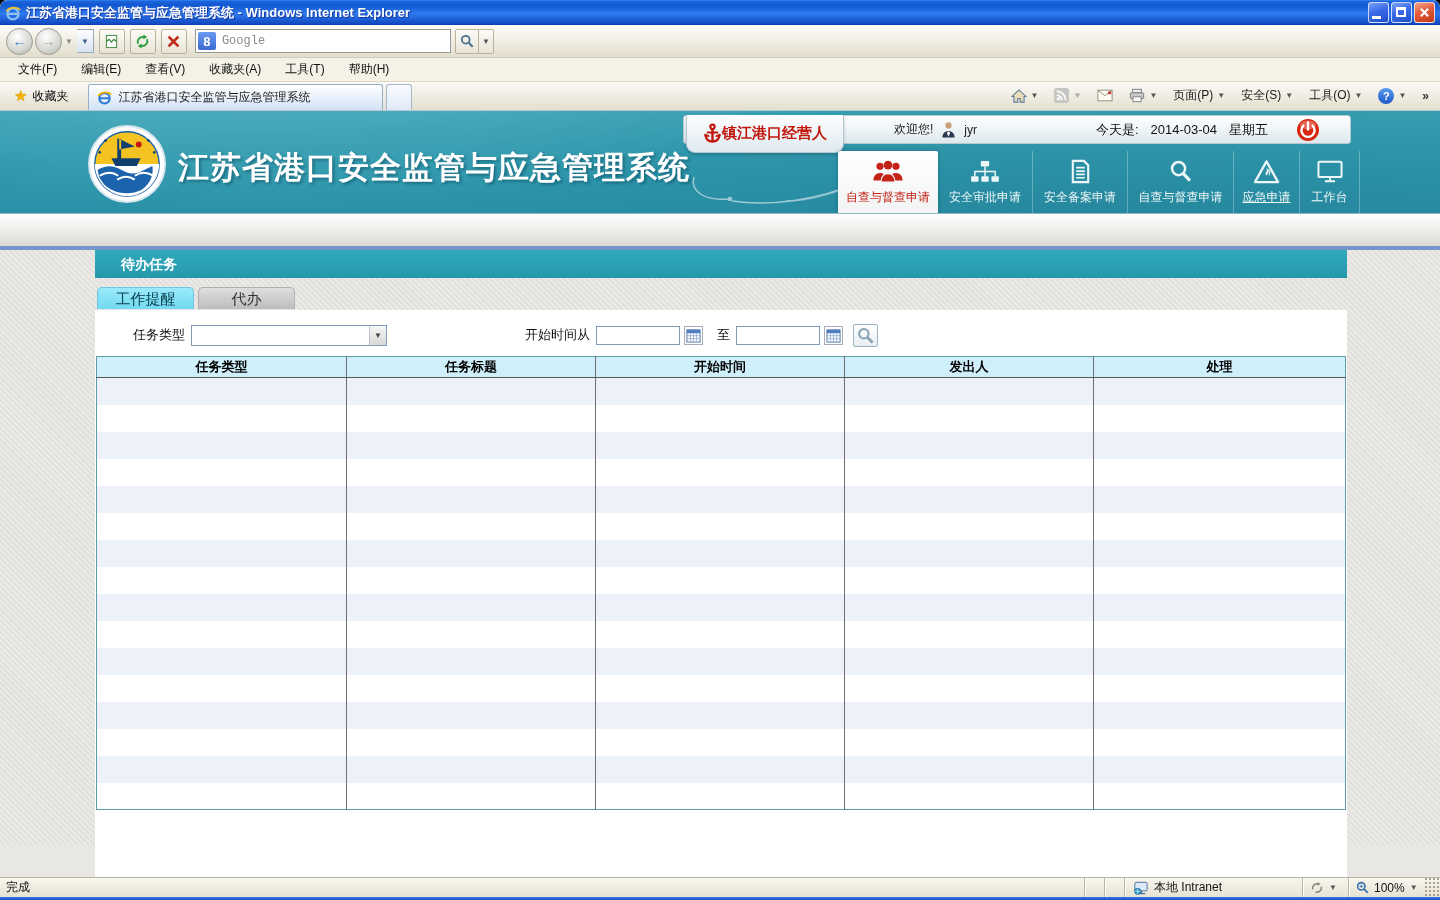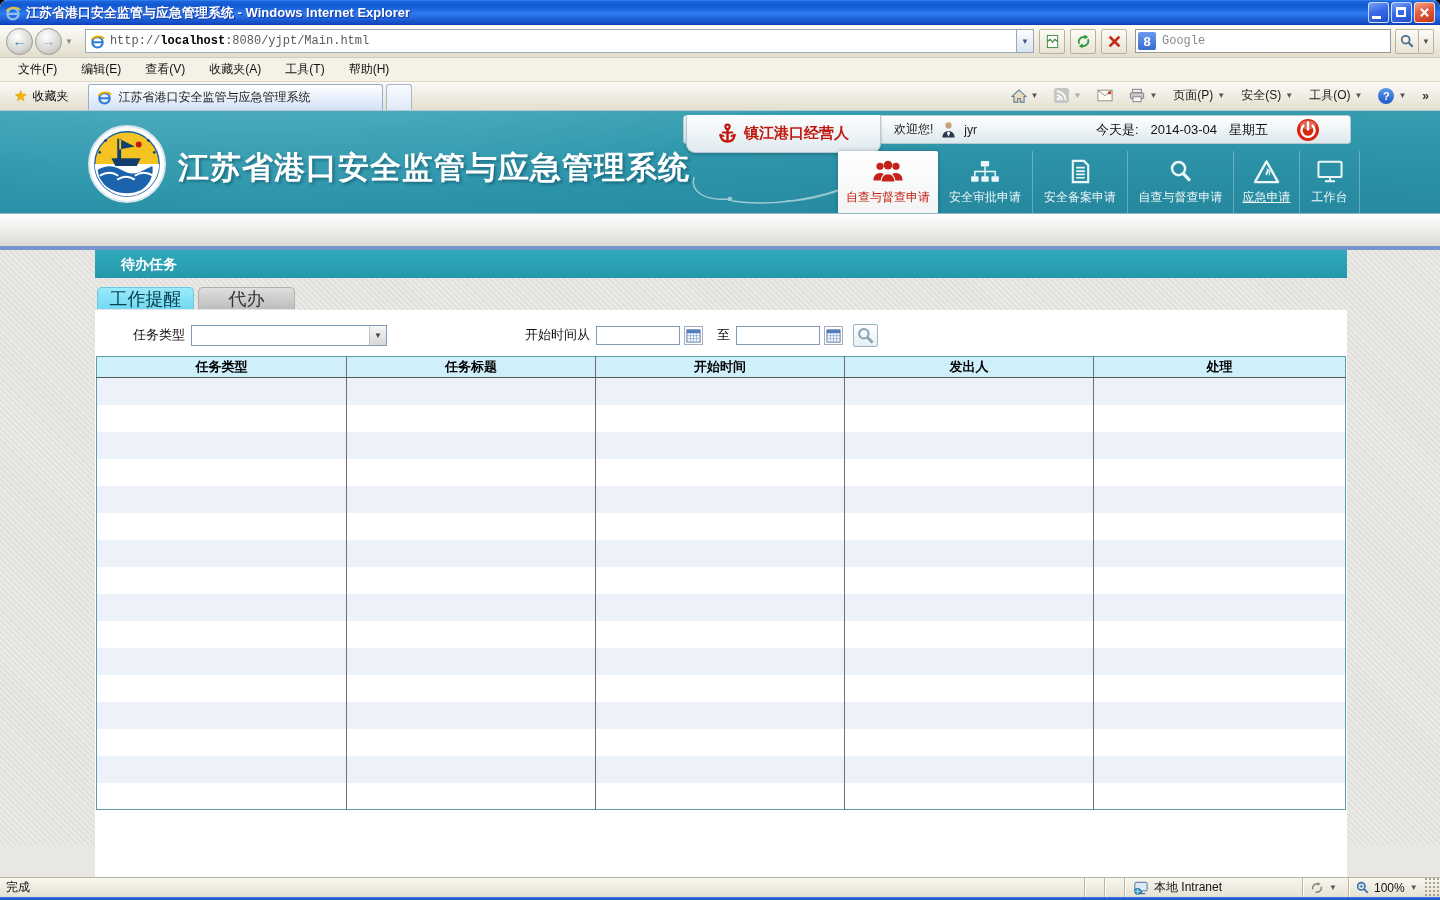--- a/index.html
+++ b/index.html
@@ -64,21 +64,21 @@
       radial-gradient(1100px 360px at 18% -120%, rgba(255,255,255,.20), transparent 62%),
       radial-gradient(1400px 500px at 80% 190%, rgba(0,45,65,.14), transparent 60%),
       linear-gradient(180deg,#38a2b4 0%,#2e98ad 55%,#2a92a8 100%); }
   .logo { position:absolute; left:88px; top:14px; width:78px; height:78px; }
   .site-title { position:absolute; left:178px; top:36px; font-size:31px; font-weight:bold; color:#fff; letter-spacing:1px; text-shadow:2px 2px 3px rgba(0,55,75,.45); white-space:nowrap; }
   .swoosh { position:absolute; left:690px; top:60px; opacity:.55; }
 
   .user-strip { position:absolute; top:4px; left:683px; width:668px; height:29px;
     background:linear-gradient(#ffffff,#dde8ed); border:1px solid #b5c8d2; border-radius:3px;
     display:flex; align-items:center; font-size:12px; color:#222; }
-  .role-badge { position:absolute; left:2px; top:-1px; height:38px; padding:0 31px; display:flex; align-items:center; gap:7px;
+  .role-badge { position:absolute; left:2px; top:-1px; height:38px; padding:0 16px; display:flex; align-items:center; 
     background:linear-gradient(#fefefe,#dfeaf0); border:1px solid #b5c8d2; border-top:none; border-radius:0 0 9px 9px;
     box-shadow:0 2px 3px rgba(0,40,60,.25); }
   .role-badge .role-text { color:#c1170c; font-weight:bold; font-size:15px; white-space:nowrap; }
   .welcome-group { display:flex; align-items:center; gap:8px; margin-left:210px; }
   .date-group { display:flex; align-items:center; gap:12px; margin-left:auto; font-size:13px; color:#111; }
   .power { width:24px; height:24px; margin:0 30px 0 28px; cursor:pointer; }
 
   .mainnav { position:absolute; right:80px; bottom:0; height:62px; display:flex; align-items:flex-end; }
   .nav-item { height:62px; display:flex; flex-direction:column; justify-content:flex-end; align-items:center; gap:5px;
     padding-bottom:7px; color:#eef7f8; font-size:12px; cursor:pointer; border-right:1px solid rgba(255,255,255,.28); }
@@ -88,21 +88,21 @@
   .nav-item span.lbl { white-space:nowrap; padding:0 8px; }
 
   .graystrip { position:absolute; top:102px; left:0; right:0; height:33px; background:linear-gradient(180deg,#ffffff 0%,#f0efec 45%,#d9d8d3 100%); border-top:1px solid #8fb6be; }
   .blueline { position:absolute; top:135px; left:0; right:0; height:4px; background:#7695ca; }
 
   .content { position:absolute; top:139px; left:0; right:0; height:595px;
     background:repeating-linear-gradient(45deg,#ebeae7 0px,#ebeae7 2px,#e1e0dc 2px,#e1e0dc 4px); }
   .panel-titlebar { position:absolute; top:0; left:95px; width:1252px; height:28px;
     background:linear-gradient(#31a9bb,#2499ab); color:#fff; font-weight:bold; font-size:14px; line-height:28px; padding-left:26px; }
   .tabs2 { position:absolute; top:37px; left:97px; display:flex; gap:4px; }
-  .tab2 { width:97px; height:22px; line-height:22px; text-align:center; font-size:18px; border-radius:5px 5px 0 0; cursor:pointer;
+  .tab2 { width:97px; height:22px; line-height:22px; text-align:center; font-size:15px; border-radius:5px 5px 0 0; cursor:pointer;
     background:linear-gradient(#dedede,#bdbdbd); color:#333; border:1px solid #b0b0b0; border-bottom:none; }
   .tab2.active { background:linear-gradient(#9aeafc,#72d8f0); color:#07404e; border-color:#6cc8e0; }
 
   .whitebox { position:absolute; top:60px; left:95px; width:1252px; height:598px; background:#fff; }
   .filter-row { display:flex; align-items:center; height:46px; padding-top:4px; font-size:13px; color:#111; }
   .flabel { white-space:nowrap; }
   .sel { width:196px; height:21px; border:1px solid #7f9db9; background:#fff; margin-left:6px; position:relative; cursor:pointer; }
   .sel .arrow { position:absolute; right:0; top:0; width:17px; height:19px; background:linear-gradient(#f6f6f6,#d8d8d8); border-left:1px solid #b8c4d0; display:flex; align-items:center; justify-content:center; font-size:8px; color:#444; }
   .tin { width:84px; height:19px; border:1px solid #7f9db9; background:#fff; margin-left:6px; font-size:12px; padding:0 3px; }
   .calbtn { width:19px; height:19px; margin-left:4px; border:1px solid #aab; background:#fff; display:flex; align-items:center; justify-content:center; cursor:pointer; padding:0; }
@@ -158,30 +158,20 @@
             </svg>
           </span>
         </div>
     </div>
   </div>
 
   <div class="addrbar">
     <div class="navcirc back">←</div>
     <div class="navcirc fwd">→</div>
     <span class="ddsmall">▼</span>
-    <div class="addrfield">
-      <span>
-        <svg width="15" height="15" viewBox="0 0 18 18">
-            <circle cx="9" cy="10" r="6.2" fill="none" stroke="#2f7ad8" stroke-width="2.6"></circle>
-            <path d="M3 10h12" stroke="#2f7ad8" stroke-width="2.4"></path>
-            <path d="M1.5 7C6 1.5 14 2 17 5.5" fill="none" stroke="#f2b000" stroke-width="2"></path>
-          </svg>
-      </span>
-      <span class="url"><span class="dim">http://</span><span class="host">localhost</span><span class="dim">:8080/yjpt/Main.html</span></span>
-    </div>
     <div class="addr-dd">▼</div>
     <div class="sqbtn">
       <svg width="15" height="15" viewBox="0 0 16 16">
           <rect x="2.5" y="1.5" width="11" height="13" fill="#fff" stroke="#3a8a3a"></rect>
           <path d="M2.5 8l3-2.2 2.5 2.8 2.5-2.8 3 2.2" fill="none" stroke="#3a8a3a" stroke-width="1.4"></path>
         </svg>
     </div>
     <div class="sqbtn">
       <svg width="15" height="15" viewBox="0 0 16 16">
           <path d="M3.2 10.5A5.3 5.3 0 0 1 8 3.2h2" fill="none" stroke="#2f9e3f" stroke-width="2"></path>

